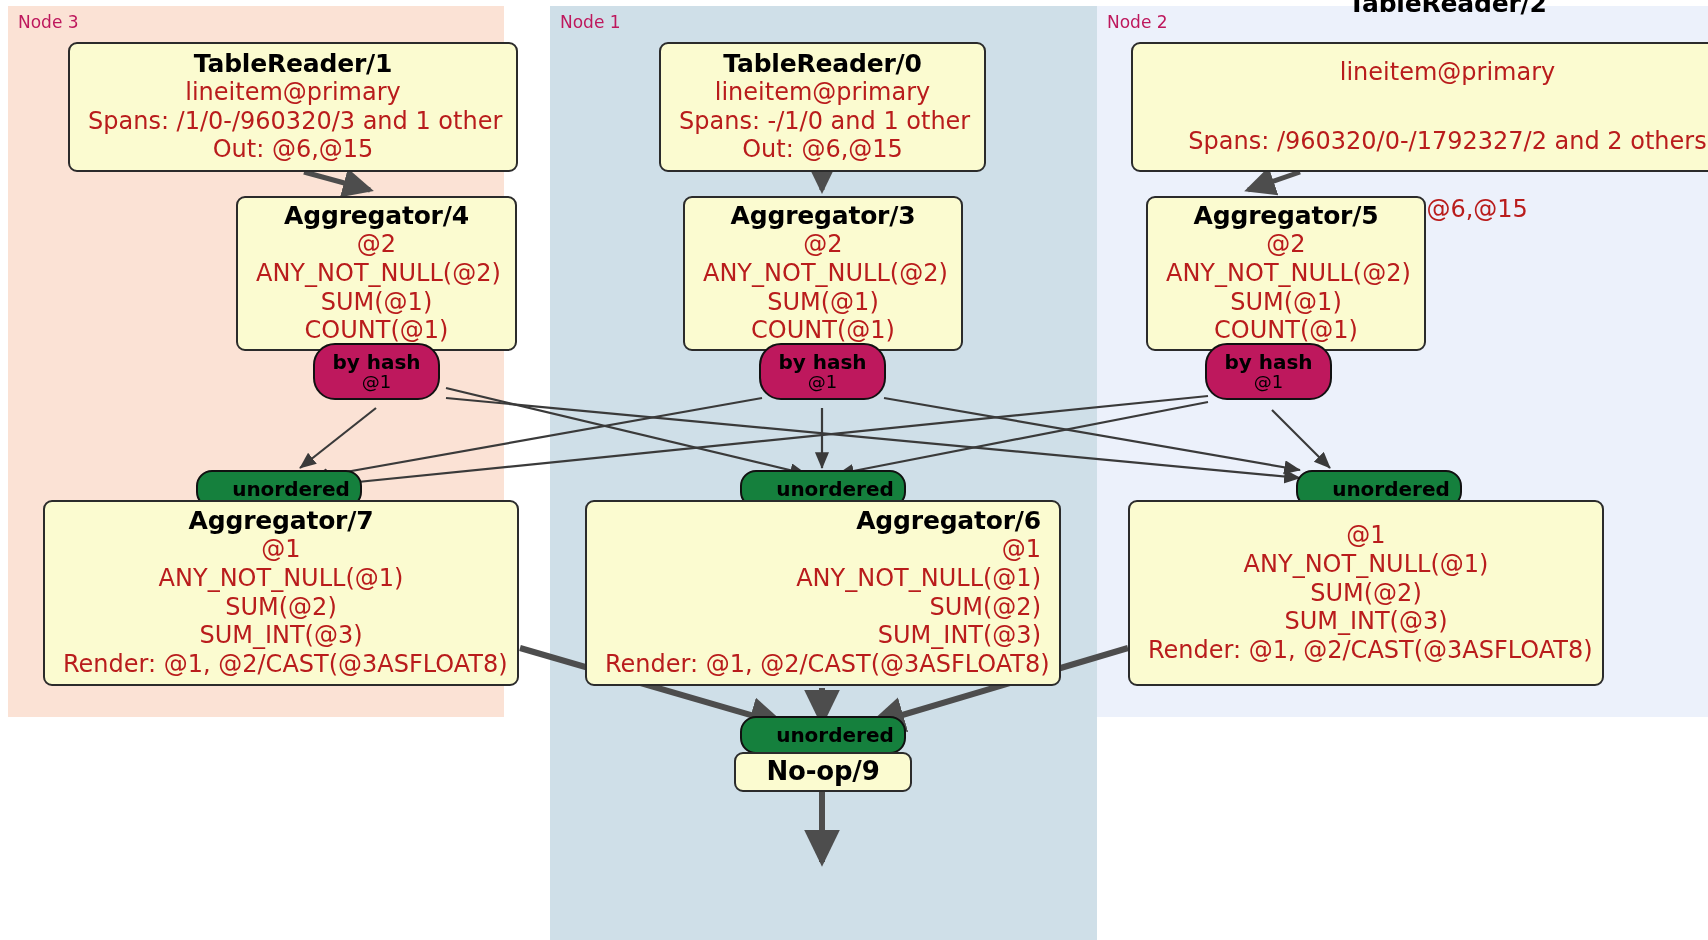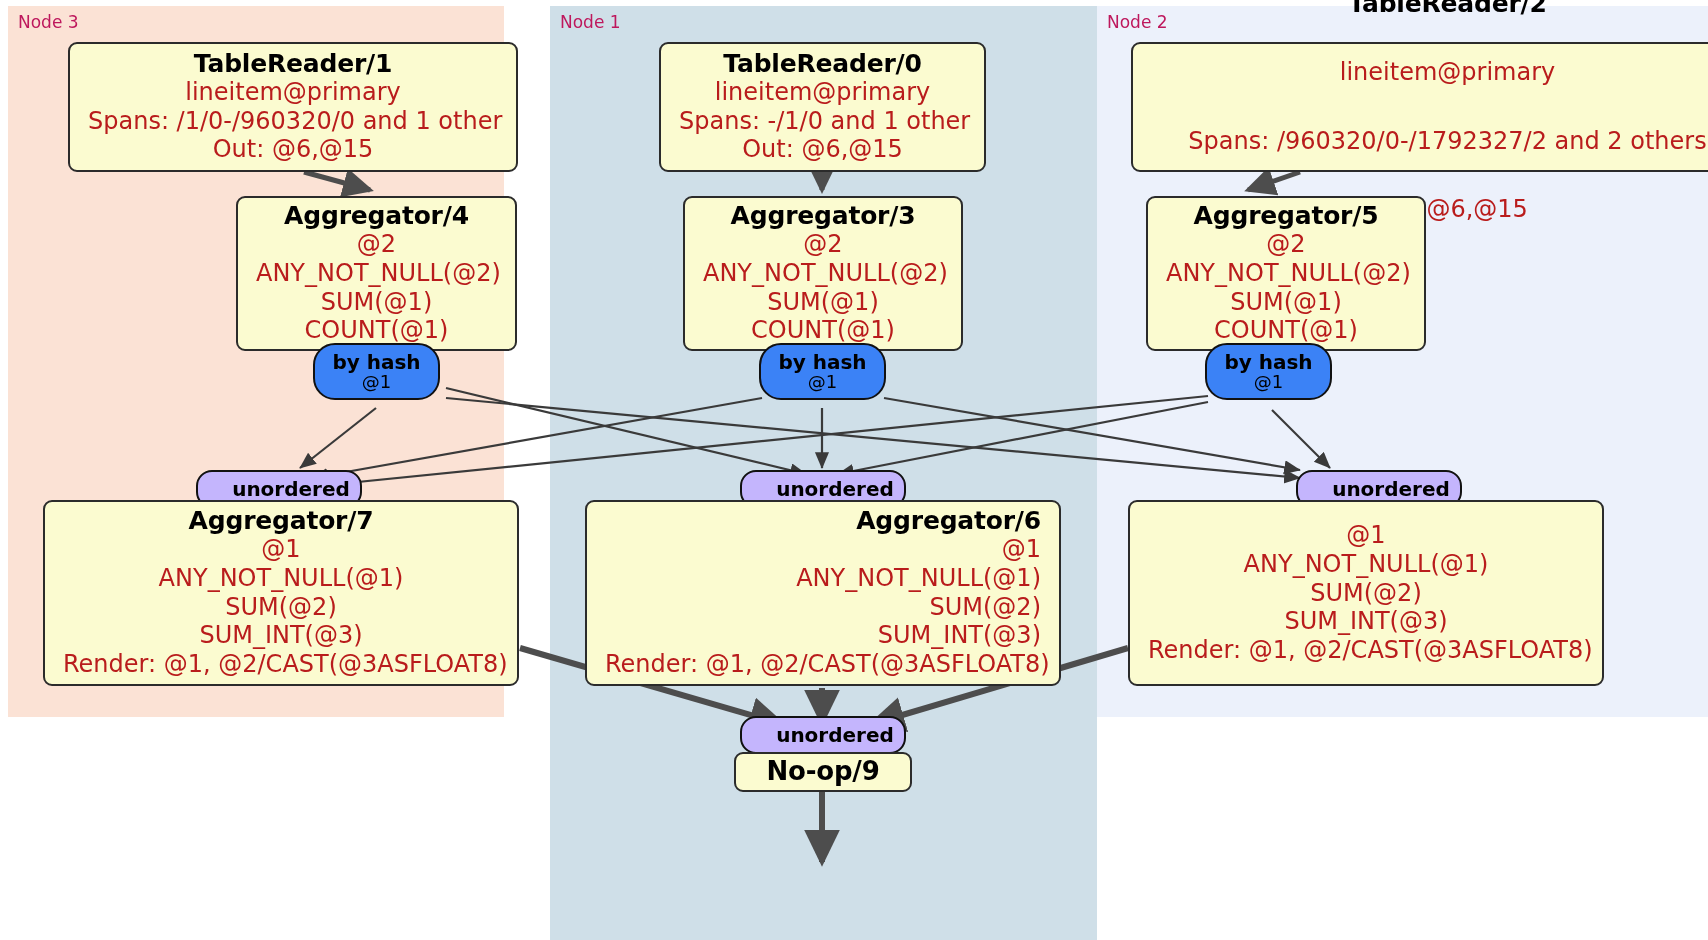--- a/index.html
+++ b/index.html
@@ -21,24 +21,24 @@
     padding:4px 18px;
   }
   .proc .ttl{font-weight:bold;font-size:25px;line-height:1.12;color:#000;letter-spacing:-.2px;}
   .proc .ln{font-size:24px;line-height:1.2;color:#b91c1c;white-space:nowrap;}
 
   .pill{
     position:absolute;box-sizing:border-box;border:2px solid #111;border-radius:22px;
     display:flex;flex-direction:column;align-items:center;justify-content:center;
     font-weight:bold;color:#000;
   }
-  .pill.hash{background:#3b82f6;}
+  .pill.hash{background:#be185d;}
   .pill.hash .p1{font-size:20px;line-height:1.05;}
   .pill.hash .p2{font-weight:normal;font-size:18px;line-height:1.05;}
-  .pill.unord{background:#c4b5fd;border-radius:16px;padding-left:24px;}
+  .pill.unord{background:#15803d;border-radius:16px;padding-left:24px;}
   .pill.unord .p1{font-size:20px;line-height:1;}
 
   .proc.small .ttl{font-size:26px;}
 </style>
 </head>
 <body>
 
 <div id="stage">
 
   <div class="node-panel" style="left:8px;top:6px;width:496px;height:711px;background:#fbe2d5;">
@@ -88,21 +88,21 @@
       <path d="M520,648 L782,724"></path>
       <path d="M822,688 L822,722"></path>
       <path d="M1128,648 L872,724"></path>
       <path d="M822,790 L822,862"></path>
     </g>
   </svg>
 
   <div class="proc" style="left:68px;top:42px;width:450px;height:130px;">
     <div class="ttl">TableReader/1</div>
     <div class="ln">lineitem@primary</div>
-    <div class="ln">Spans: /1/0-/960320/0 and 1 other</div>
+    <div class="ln">Spans: /1/0-/960320/3 and 1 other</div>
     <div class="ln">Out: @6,@15</div>
   </div>
 
   <div class="proc" style="left:659px;top:42px;width:327px;height:130px;">
     <div class="ttl">TableReader/0</div>
     <div class="ln">lineitem@primary</div>
     <div class="ln">Spans: -/1/0 and 1 other</div>
     <div class="ln">Out: @6,@15</div>
   </div>
 

